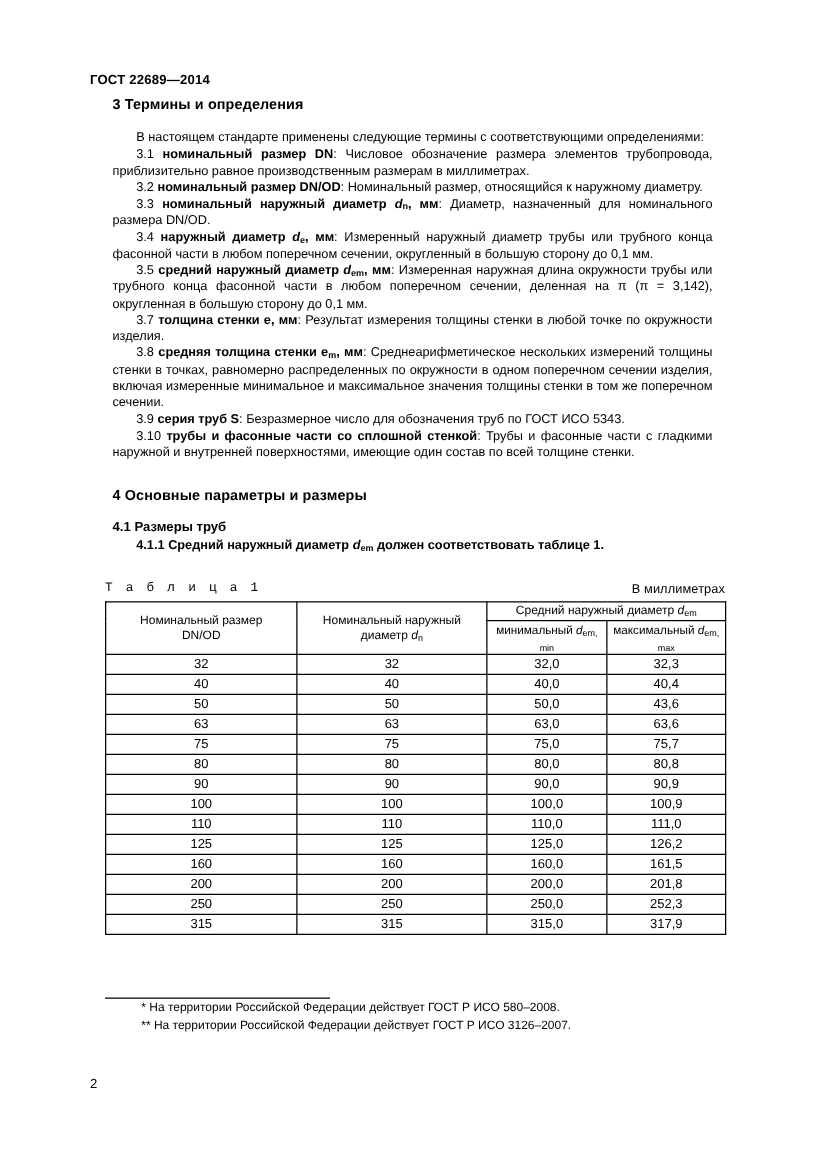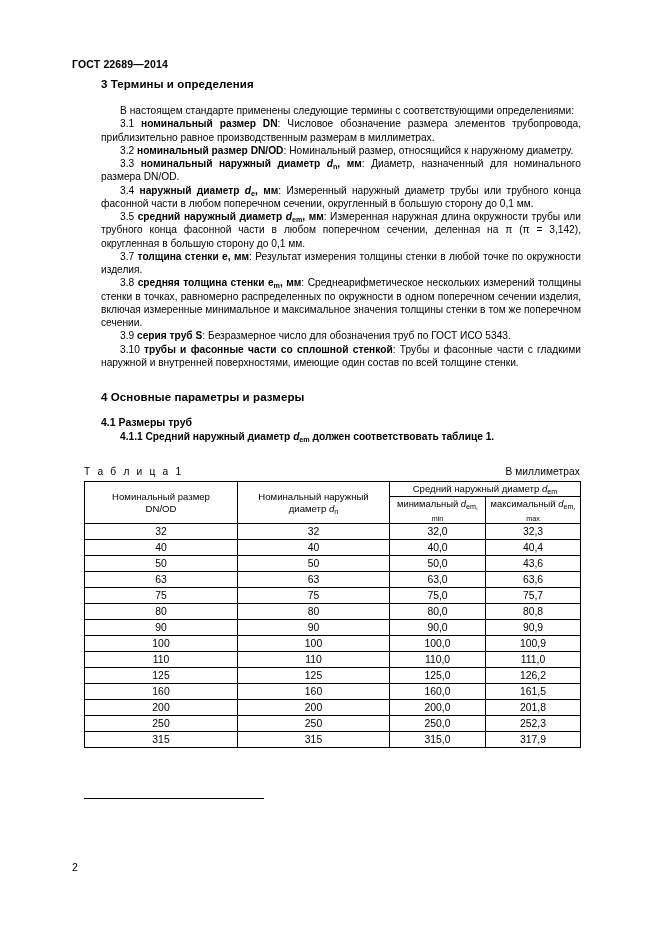--- a/index.html
+++ b/index.html
@@ -30,21 +30,21 @@
     top: 58px;
     left: 72px;
     font-size: 10.5px;
     font-weight: bold;
     letter-spacing: 0.15px;
   }
 
   
   .content {
     position: absolute;
-    left: 101px;
+    left: 90px;
     top: 78px;
     width: 480px;
   }
 
   h2.section-title {
     font-size: 11.5px;
     font-weight: bold;
     margin: 0 0 14px 0;
     letter-spacing: 0.1px;
   }
@@ -88,20 +88,21 @@
     left: 84px;
     top: 466px;
     width: 496px;
     font-size: 10.2px;
     display: flex;
     justify-content: space-between;
     align-items: flex-end;
   }
   .table-label {
     letter-spacing: 2.2px;
+    font-family: Liberation Mono, monospace;
   }
   .table-units {
     letter-spacing: 0.1px;
   }
 
   
   table.data {
     position: absolute;
     left: 84px;
     top: 481px;
@@ -376,16 +377,20 @@
       <tr>
           <td>315</td>
           <td>315</td>
           <td>315,0</td>
           <td>317,9</td>
         </tr>
     </tbody>
   </table>
 
   <div class="footnote-rule"></div>
+  <div class="footnotes">
+    <p>* На территории Российской Федерации действует ГОСТ Р ИСО 580–2008.</p>
+    <p>** На территории Российской Федерации действует ГОСТ Р ИСО 3126–2007.</p>
+  </div>
 
   <div class="folio">2</div>
 
 </div>
 
 </body></html>

